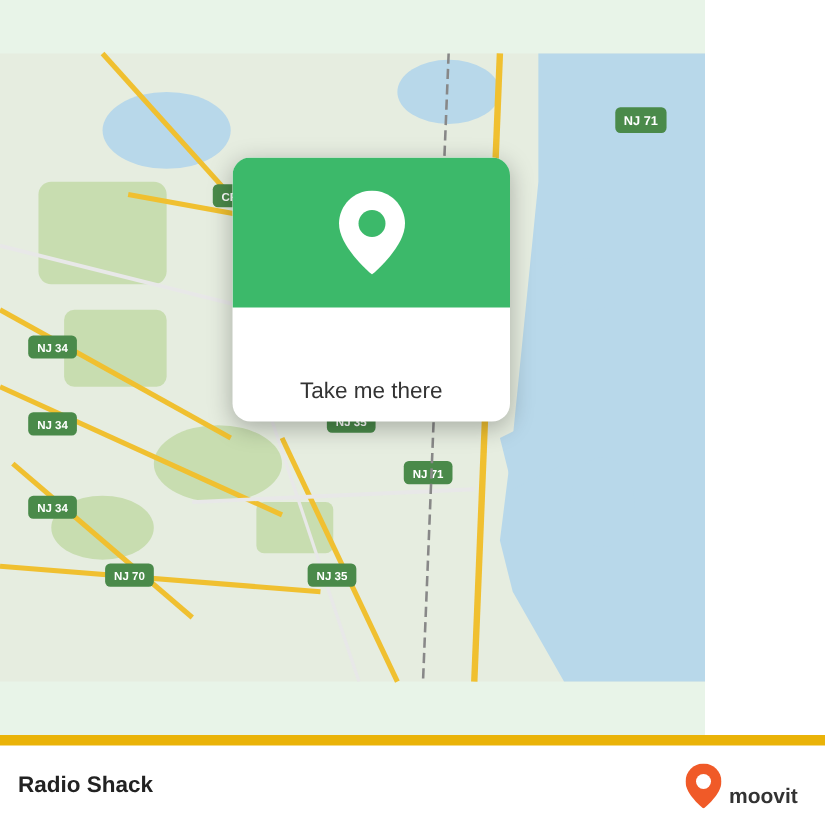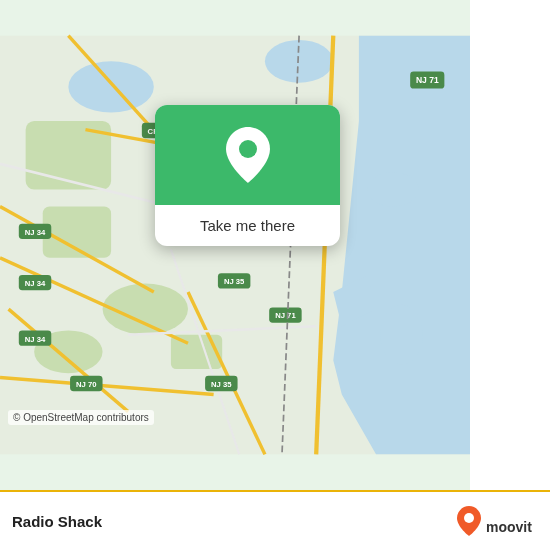--- a/index.html
+++ b/index.html
@@ -47,39 +47,40 @@
       align-items: center;
       justify-content: center;
     }
 
     #popup-label {
       padding: 12px 14px;
       font-size: 15px;
       font-weight: 500;
       color: #333;
       text-align: center;
+      margin-top: 35px;
     }
 
     
     #popup-card::after {
       content: '';
       position: absolute;
       bottom: -14px;
       left: 50%;
       transform: translateX(-50%);
       border-left: 10px solid transparent;
       border-right: 10px solid transparent;
       border-top: 14px solid white;
     }
 
     #bottom-bar {
       width: 550px;
       height: 60px;
       background: white;
-      border-top: 2px solid #eab308;
+      border-top: 7px solid #eab308;
       display: flex;
       align-items: center;
       padding: 0 12px;
       justify-content: space-between;
     }
 
     #location-info {
       display: flex;
       flex-direction: column;
       justify-content: center;
@@ -191,21 +192,20 @@
     <div id="popup-green-top">
 
       <svg width="44" height="56" viewBox="0 0 44 56">
         <path d="M22 0 C10 0 0 10 0 22 C0 38 22 56 22 56 C22 56 44 38 44 22 C44 10 34 0 22 0Z" fill="white"></path>
         <circle cx="22" cy="22" r="9" fill="#3cb96a"></circle>
       </svg>
     </div>
     <div id="popup-label">Take me there</div>
   </div>
 
-  <div id="attribution">© OpenStreetMap contributors</div>
 </div>
 
 <div id="bottom-bar">
   <div id="location-info">
     <span id="location-name">Radio Shack</span>
   </div>
   <div id="moovit-logo">
 
     <svg width="24" height="30" viewBox="0 0 24 30">
       <path d="M12 0 C5.4 0 0 5.4 0 12 C0 21 12 30 12 30 C12 30 24 21 24 12 C24 5.4 18.6 0 12 0Z" fill="#f05a28"></path>

